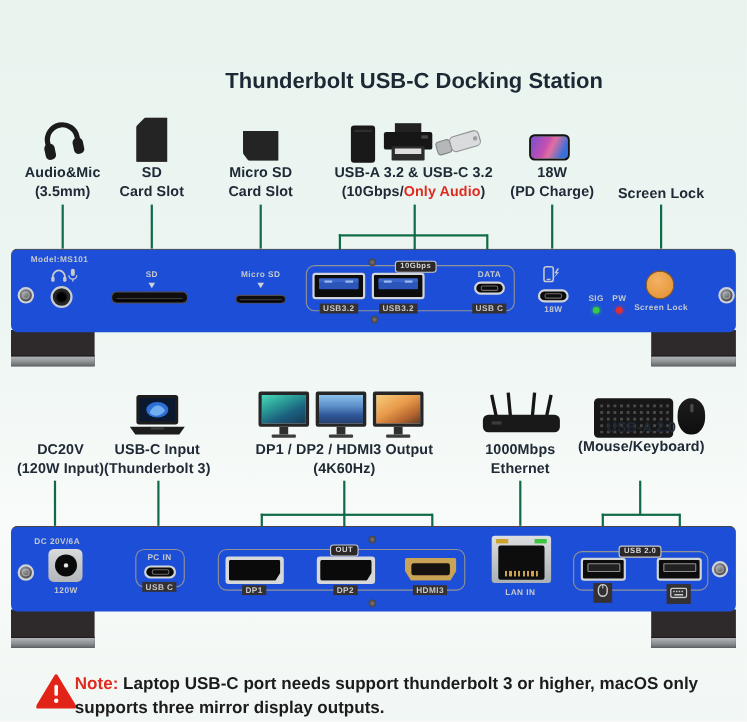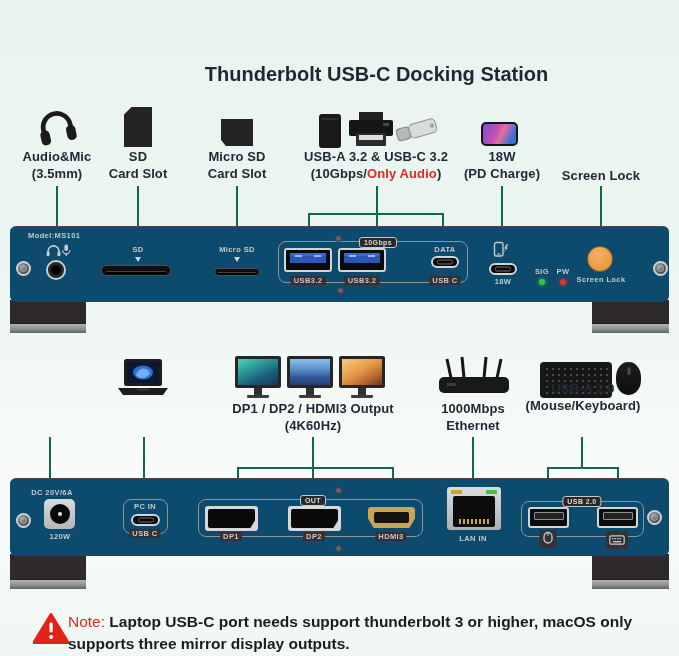--- a/index.html
+++ b/index.html
@@ -15,21 +15,21 @@
   
   .cl{position:absolute;text-align:center;color:#202a36;font-weight:700;
       font-size:13px;line-height:17px;letter-spacing:.1px;}
   .red{color:#e02b20;}
   
   .vl{position:absolute;width:1.5px;background:#0e6b45;}
   .hl{position:absolute;height:1.5px;background:#0e6b45;}
   .dot{position:absolute;width:9px;height:9px;border-radius:50%;background:#22a261;
        box-shadow:inset 0 0 0 1px #157747;}
   
-  .panel{position:absolute;background:#0c4a6e;border-radius:6px;
+  .panel{position:absolute;background:#1d4ed8;border-radius:6px;
          border-top:1px solid #4a4647;box-sizing:border-box;}
   .leg{position:absolute;background:#2e2a2b;}
   .leg .band{position:absolute;left:0;right:0;bottom:0;height:9px;
              background:linear-gradient(180deg,#b2b6b9 0%,#8d9194 55%,#5f6366 100%);
              border-top:1px solid #201d1e;}
   .pl{position:absolute;color:#c6c9cb;font-size:7.5px;font-weight:700;
       letter-spacing:.4px;transform:translateX(-50%);white-space:nowrap;}
   .onb{background:#353132;padding:0 3px;}
   .badge{position:absolute;transform:translateX(-50%);border:1px solid #c6c9cb;
          border-radius:3px;background:#2c2829;color:#d6d9db;font-size:7px;
@@ -264,20 +264,28 @@
         <rect x="10" y="28" width="9" height="3" fill="#3b3b3b"></rect>
       </svg>
   </div>
   <div class="kb" style="left:540px;top:362px">
       <i></i>
     </div>
   <div class="mouse" style="left:616px;top:362px">
       <i></i>
     </div>
 
+  <div class="cl" style="left:8px;top:400px;width:94px">
+    <div>DC20V</div>
+    <div>(120W Input)</div>
+  </div>
+  <div class="cl" style="left:78px;top:400px;width:130px">
+    <div>USB-C Input</div>
+    <div>(Thunderbolt 3)</div>
+  </div>
   <div class="cl" style="left:227px;top:400px;width:172px">
     <div>DP1 / DP2 / HDMI3 Output</div>
     <div>(4K60Hz)</div>
   </div>
   <div class="cl" style="left:427px;top:400px;width:92px">
     <div>1000Mbps</div>
     <div>Ethernet</div>
   </div>
   <div class="cl" style="left:517px;top:380px;width:132px">
     <div>USB-A 2.0</div>
@@ -378,16 +386,16 @@
   </div>
 
   <div style="position:absolute;left:33px;top:612px">
     <svg width="36" height="33" viewBox="0 0 36 32">
         <path d="M18 2 L35 30 H1 Z" fill="#e22418" stroke="#e22418" stroke-width="3" stroke-linejoin="round"></path>
         <rect x="16.5" y="10" width="3.2" height="10" rx="1.4" fill="#fff"></rect>
         <circle cx="18.1" cy="24.5" r="2" fill="#fff"></circle>
       </svg>
   </div>
   <div class="note-text" style="left:68px;top:611px;width:576px">
-    <span class="red" style="font-weight:400">Note:</span><span> Laptop USB-C port needs support thunderbolt 3 or higher, macOS only supports three mirror display outputs.</span>
+    <span class="red" style="font-weight:700">Note:</span><span> Laptop USB-C port needs support thunderbolt 3 or higher, macOS only supports three mirror display outputs.</span>
   </div>
 
 </div>
 
 </body></html>

